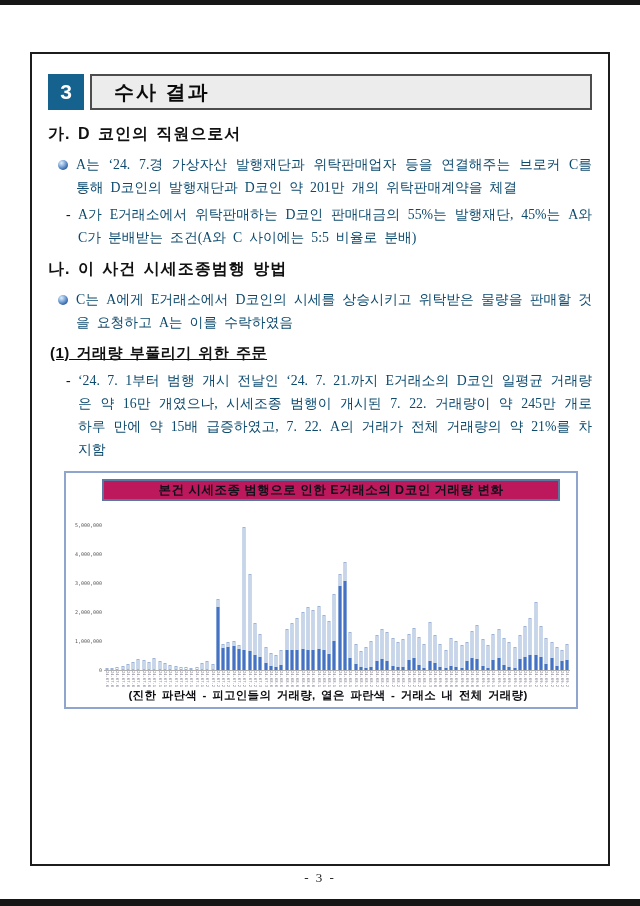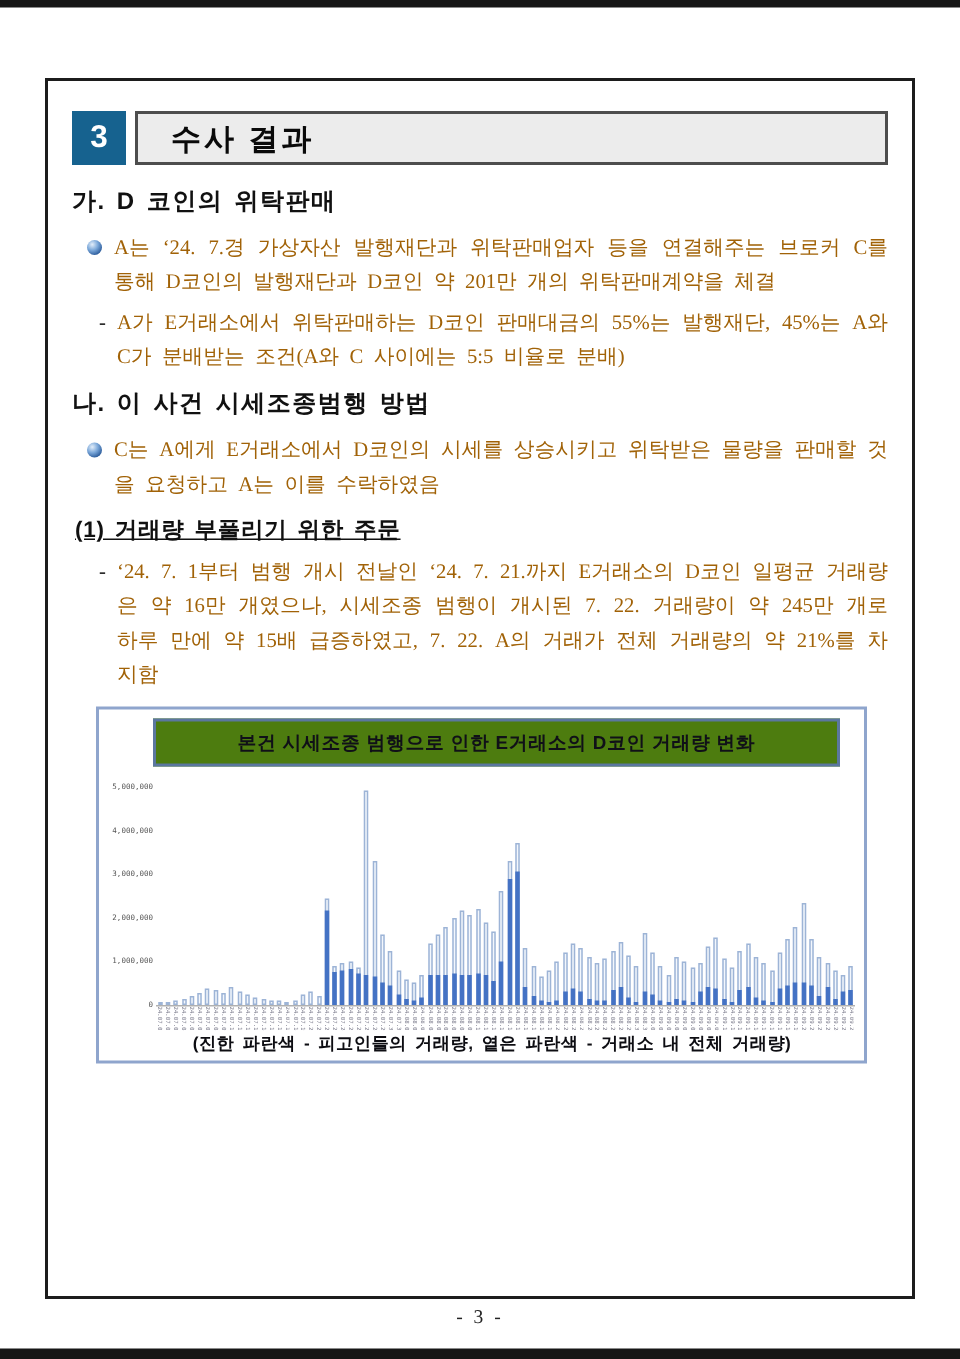--- a/index.html
+++ b/index.html
@@ -44,30 +44,30 @@
     font-family:"Liberation Sans","DejaVu Sans",sans-serif;font-weight:bold;
     font-size:15px;letter-spacing:.5px;margin:10px 0 6px 2px;text-align:left;word-spacing:2px;text-decoration:underline;
   }
   .blk.bullet{display:flex;margin:2px 0 4px 10px;}
   .blk.dash{display:flex;margin:1px 0 4px 18px;}
   .b-marker{
     flex:0 0 10px;width:10px;height:10px;border-radius:50%;margin:7px 8px 0 0;
     background:radial-gradient(circle at 35% 30%, #e3eefa 0%, #7aa7d9 40%, #2f5f9e 75%, #1d4a85 100%);
   }
   .d-marker{flex:0 0 12px;font-size:13.8px;line-height:23px;}
-  .b-text{flex:1;font-size:13.8px;line-height:23px;color:#a16207;}
+  .b-text{flex:1;font-size:13.8px;line-height:23px;color:#0c4a6e;}
 
   
   .chart-box{
     margin:10px 14px 0 16px;height:238px;border:2px solid #8fa5cd;
     background:#fff;box-sizing:border-box;position:relative;
   }
   .chart-title{
-    position:absolute;left:36px;right:16px;top:6px;height:32px;box-sizing:border-box;
-    border:2px solid #5b779f;background:#4d7c0f;display:flex;align-items:center;justify-content:center;
+    position:absolute;left:36px;right:16px;top:6px;height:22px;box-sizing:border-box;
+    border:2px solid #5b779f;background:#be185d;display:flex;align-items:center;justify-content:center;
     font-family:"Liberation Sans","DejaVu Sans",sans-serif;font-weight:bold;font-size:12.5px;
     letter-spacing:.5px;color:#101018;
   }
   .plot-wrap{position:absolute;left:4px;right:6px;top:36px;height:178px;display:flex;}
   .y-axis{position:relative;flex:0 0 34px;height:178px;}
   .y-label{
     position:absolute;right:2px;font-size:5px;color:#555;
     font-family:"DejaVu Sans Mono",monospace;white-space:nowrap;
   }
   .plot{position:relative;flex:1;height:178px;}
@@ -101,21 +101,21 @@
 <div class="letterbox" id="lb-bottom"></div>
 
 <div class="frame">
 
   <div class="hdr">
     <div class="hdr-num" style="background: rgb(22, 98, 143);">3</div>
     <div class="hdr-title">수사 결과</div>
   </div>
 
   <div class="blocks">
-      <div class="blk h1">가. D 코인의 위탁판매</div>
+      <div class="blk h1">가. D 코인의 직원으로서</div>
       <div class="blk bullet">
         <span class="b-marker"></span>
         <span class="b-text">A는 ‘24. 7.경 가상자산 발행재단과 위탁판매업자 등을 연결해주는 브로커 C를 통해 D코인의 발행재단과 D코인 약 201만 개의 위탁판매계약을 체결</span>
       </div>
       <div class="blk dash">
         <span class="d-marker">-</span>
         <span class="b-text">A가 E거래소에서 위탁판매하는 D코인 판매대금의 55%는 발행재단, 45%는 A와 C가 분배받는 조건(A와 C 사이에는 5:5 비율로 분배)</span>
       </div>
       <div class="blk h1">나. 이 사건 시세조종범행 방법</div>
       <div class="blk bullet">

